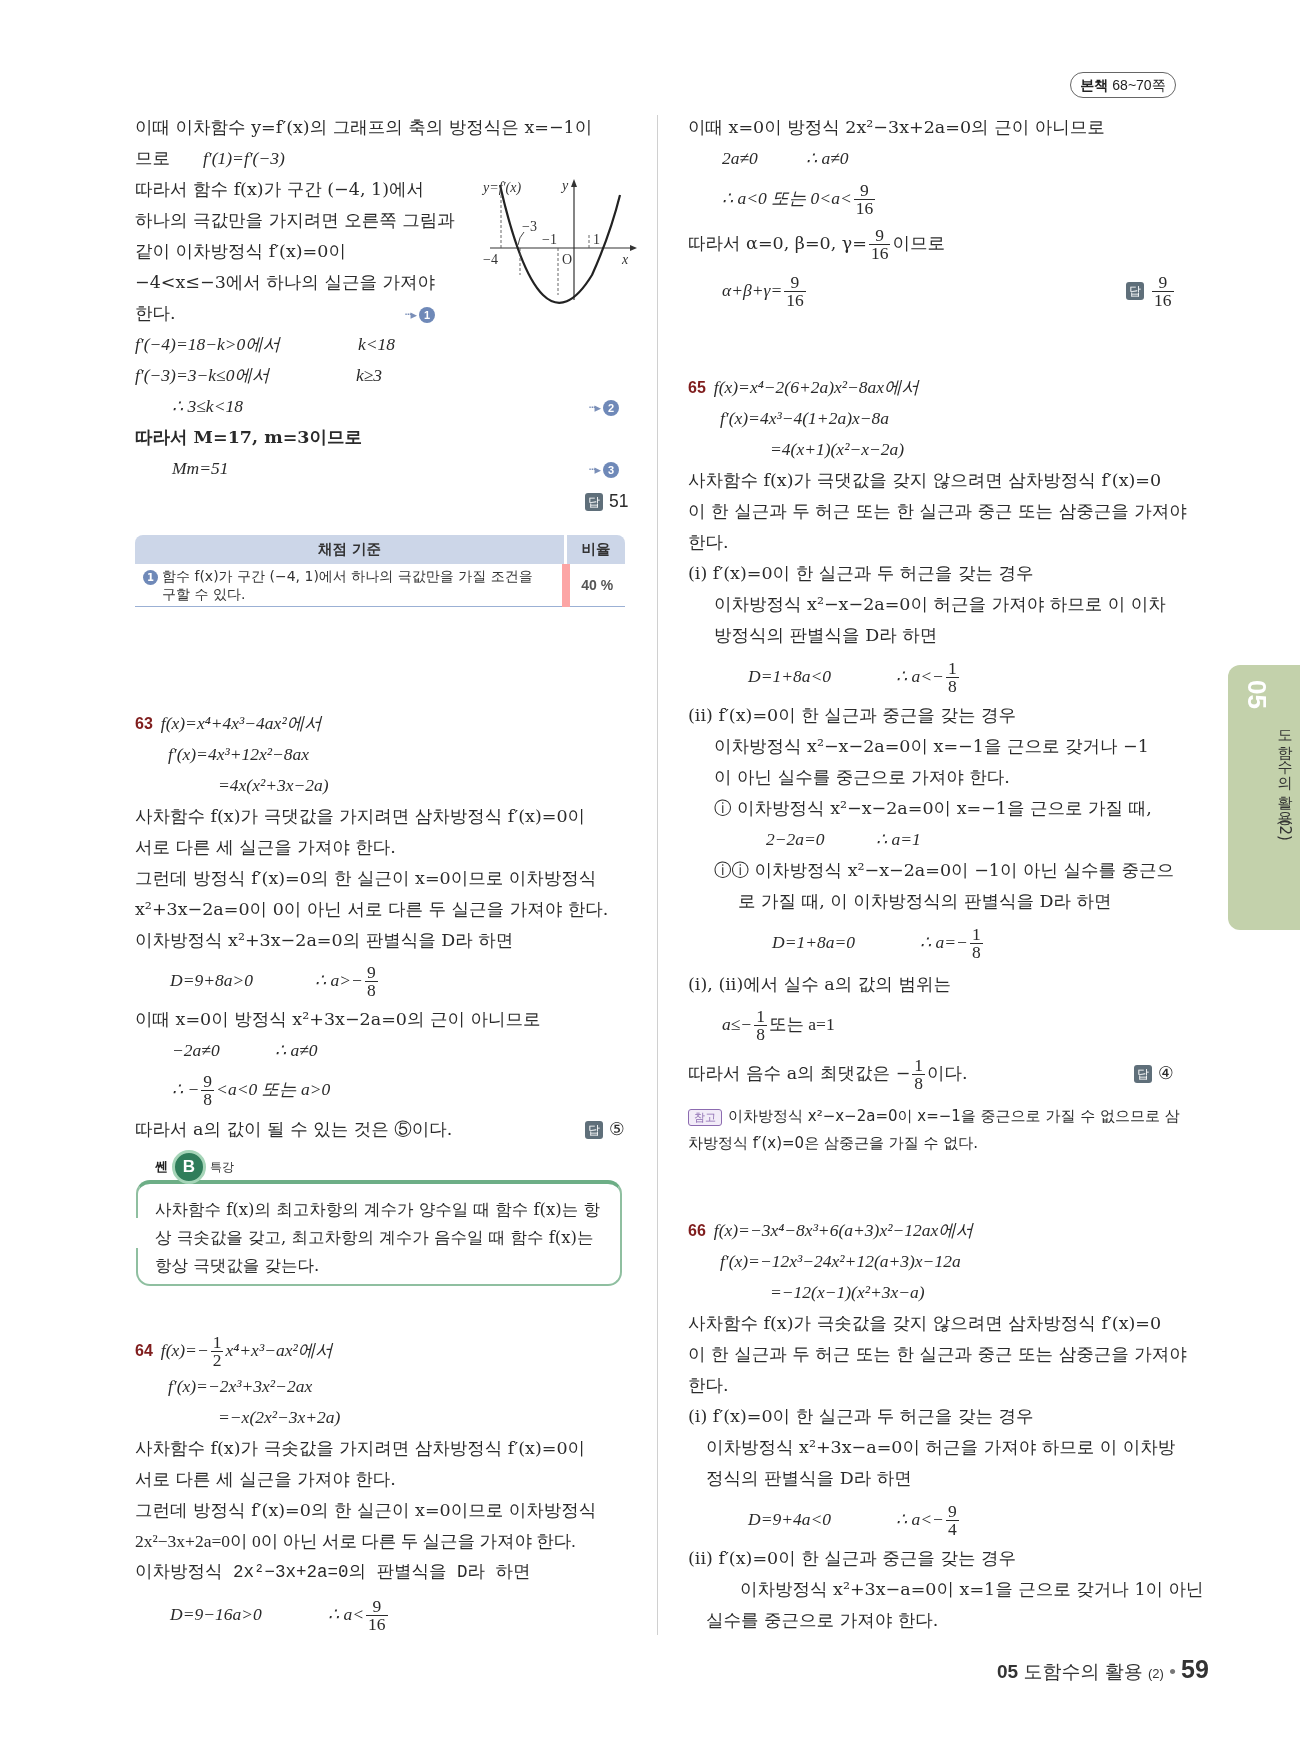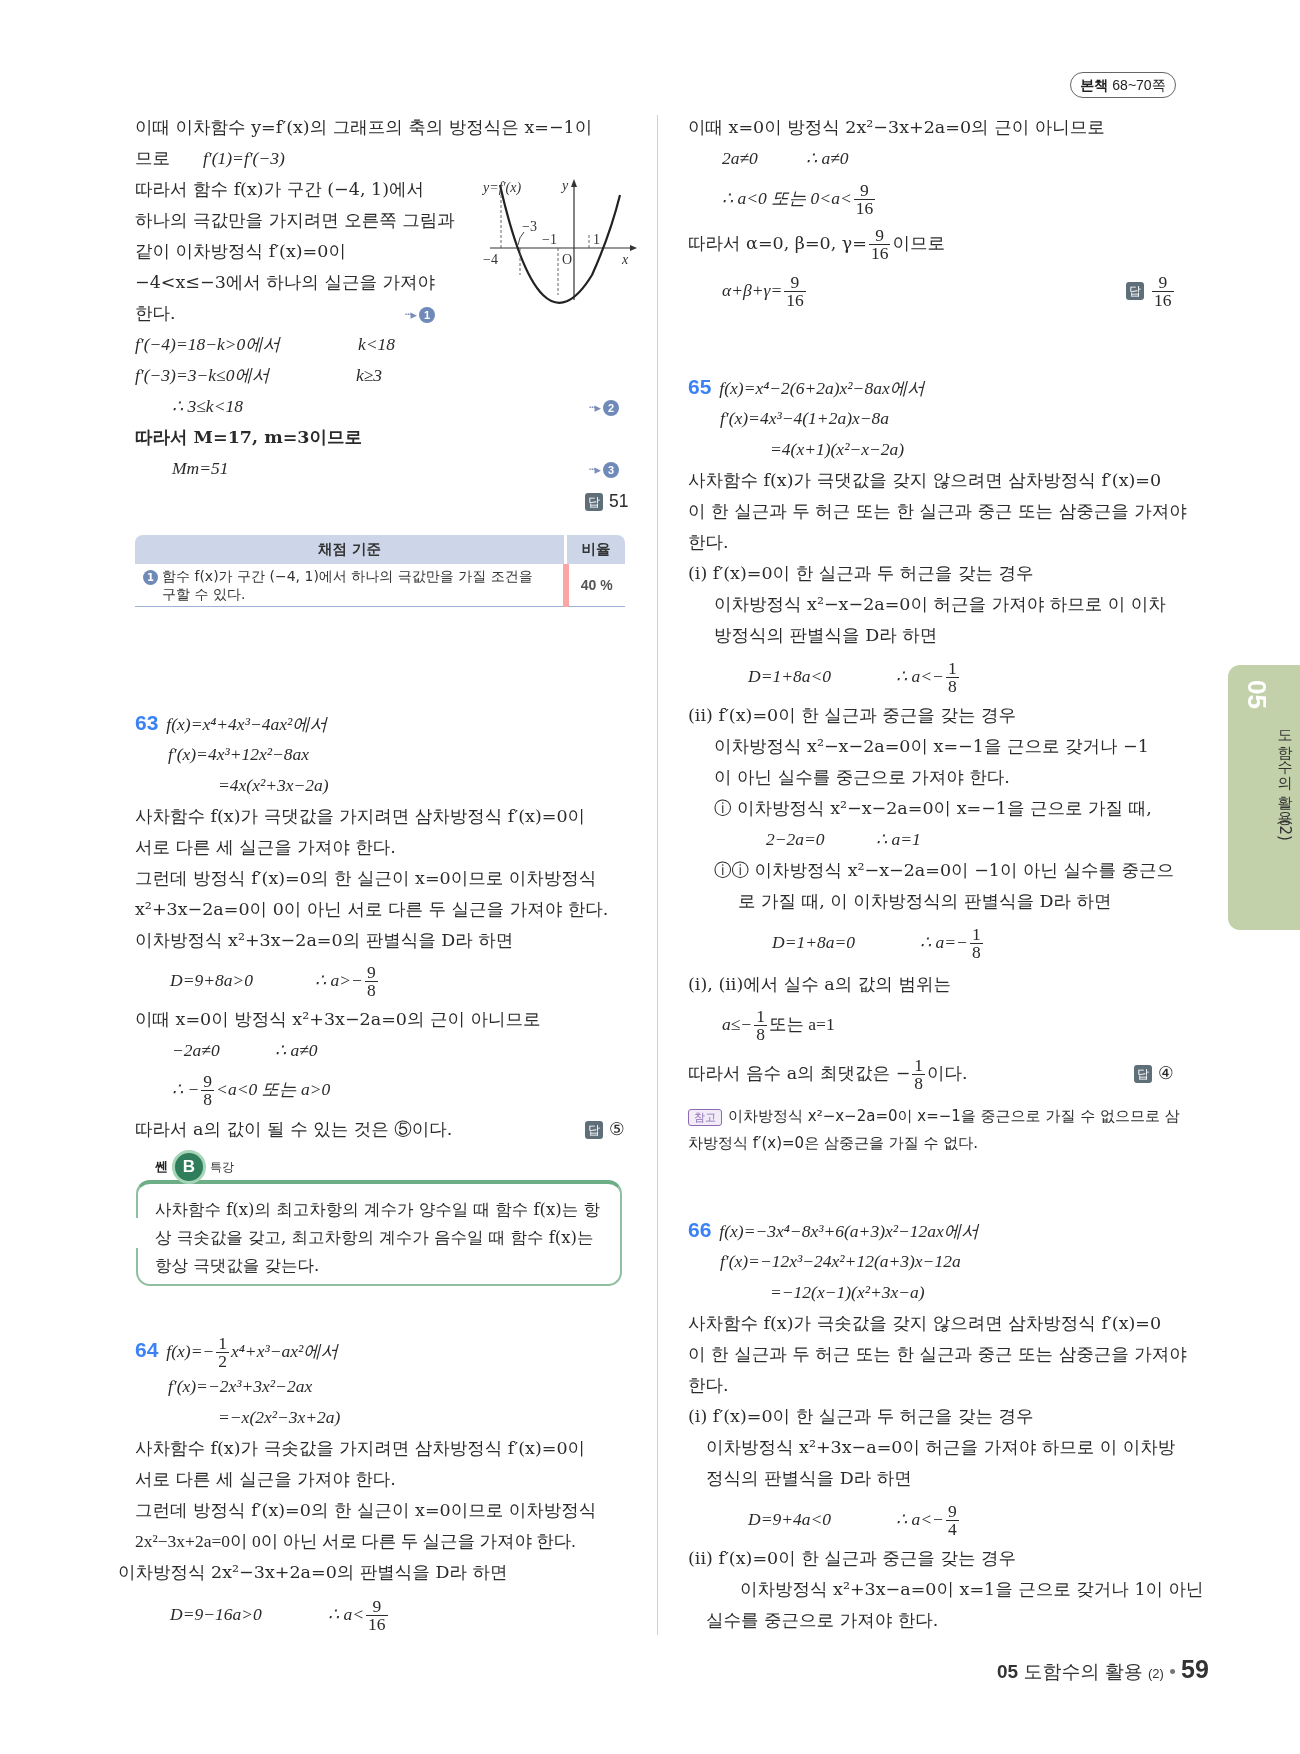--- a/index.html
+++ b/index.html
@@ -13,40 +13,40 @@
   .ref-pill {
     position:absolute; left:1070px; top:72px; width:106px; height:26px;
     border:1px solid #666; border-radius:14px; box-sizing:border-box;
     font-family:"Liberation Sans", sans-serif; font-size:14px; line-height:24px;
     text-align:center; color:#222;
   }
   .ref-pill b { font-weight:bold; margin-right:4px; }
 
   .col-divider { position:absolute; left:657px; top:115px; width:1px; height:1520px; background:#d0d0d0; }
 
-  .prob-num { font-family:"Liberation Sans", sans-serif; font-weight:bold; color:#3b82f6; font-size:21px; margin-right:8px; font-style:normal; }
+  .prob-num { font-family:"Liberation Sans", sans-serif; font-weight:bold; color:#7f1d1d; font-size:16px; margin-right:8px; font-style:normal; }
 
   .step { display:inline-block; width:16px; height:16px; border-radius:50%; background:#6f89b8; color:#fff;
           font-family:"Liberation Sans", sans-serif; font-size:11px; font-weight:bold; text-align:center; line-height:16px; vertical-align:middle; }
   .arrow { color:#7a8fb8; font-size:13px; letter-spacing:-2px; margin-right:4px; vertical-align:middle; font-family:"DejaVu Sans", sans-serif; }
 
   .ans { font-family:"Liberation Sans", sans-serif; }
   .ans-box { display:inline-block; width:18px; height:18px; background:#5f6f7a; color:#fff; border-radius:3px;
              font-size:12px; text-align:center; line-height:18px; vertical-align:middle; margin-right:6px; font-family:"DejaVu Sans", sans-serif; }
 
   .frac { display:inline-block; vertical-align:middle; text-align:center; line-height:17px; font-style:normal; margin:0 2px; }
   .frac span { display:block; padding:0 2px; }
   .frac .num { border-bottom:1px solid #2a2a2a; }
 
   table.grade { position:absolute; left:135px; top:535px; width:490px; border-collapse:collapse; font-family:"DejaVu Sans", sans-serif; font-size:14px; color:#333; }
   table.grade th { background:#ccd6e8; font-weight:bold; height:27px; font-size:14.5px; }
   table.grade th:first-child { border-top-left-radius:8px; border-right:3px solid #fff; }
   table.grade th:last-child { border-top-right-radius:8px; width:56px; }
   table.grade td { border-bottom:1px solid #9bb0d4; padding:3px 8px; }
-  table.grade td.pct { border-left:6px solid #fca5a5; text-align:center; font-weight:bold; color:#555; font-family:"Liberation Sans", sans-serif; }
+  table.grade td.pct { border-left:8px solid #fca5a5; text-align:center; font-weight:bold; color:#555; font-family:"Liberation Sans", sans-serif; }
   table.grade tr.last td { border-bottom:2px solid #9bb0d4; }
   .gnum { display:inline-block; width:15px; height:15px; border-radius:50%; background:#6f89b8; color:#fff; font-size:10px; text-align:center; line-height:15px; margin-right:4px; font-weight:bold; }
 
   .tip-box { position:absolute; left:136px; top:1180px; width:486px; height:106px; border:2px solid #8fbfa0; border-top:4px solid #6dae86;
              border-radius:14px; box-sizing:border-box; background:#fff; }
   .tip-box-cover { position:absolute; left:136px; top:1218px; width:4px; height:30px; background:#fff; }
   .tip-text { position:absolute; left:155px; font-size:16.5px; line-height:28px; white-space:nowrap; }
   .tip-logo { position:absolute; left:155px; top:1150px; height:34px; display:flex; align-items:center; }
   .tip-logo .ssen { font-family:"DejaVu Sans", sans-serif; font-weight:bold; font-size:13px; color:#222; }
   .tip-logo .b { width:28px; height:28px; border-radius:50%; background:#2f7d5a; color:#fff; border:3px solid #a6d5b8;
@@ -161,21 +161,21 @@
 <div class="tip-text" style="top:1252px;">항상 극댓값을 갖는다.</div>
 
 <div>
   <div class="ln" style="left:135px;top:1332px;line-height:36px;"><span class="prob-num">64</span><span class="m">f(x)=−</span><span class="frac m"><span class="num">1</span><span>2</span></span><span class="m">x⁴+x³−ax²에서</span></div>
   <div class="ln m" style="left:168px;top:1374px;">f′(x)=−2x³+3x²−2ax</div>
   <div class="ln m" style="left:218px;top:1405px;">=−x(2x²−3x+2a)</div>
   <div class="ln" style="left:135px;top:1436px;">사차함수 f(x)가 극솟값을 가지려면 삼차방정식 f′(x)=0이</div>
   <div class="ln" style="left:135px;top:1467px;">서로 다른 세 실근을 가져야 한다.</div>
   <div class="ln" style="left:135px;top:1498px;">그런데 방정식 f′(x)=0의 한 실근이 x=0이므로 이차방정식</div>
   <div class="ln" style="left:135px;top:1529px;font-family:Liberation Serif, serif;">2x²−3x+2a=0이 0이 아닌 서로 다른 두 실근을 가져야 한다.</div>
-  <div class="ln" style="left:118px;top:1560px;">이차방정식 2x²−3x+2a=0의 판별식을 D라 하면</div>
+  <div class="ln" style="left:135px;top:1560px;font-family:Liberation Mono, monospace;">이차방정식 2x²−3x+2a=0의 판별식을 D라 하면</div>
   <div class="ln m" style="left:170px;top:1602px;">D=9−16a&gt;0</div>
   <div class="ln m" style="left:328px;top:1596px;line-height:36px;"><span>∴ a&lt;</span><span class="frac"><span class="num">9</span><span>16</span></span></div>
 </div>
 
 <div>
   <div class="ln" style="left:688px;top:115px;">이때 x=0이 방정식 2x²−3x+2a=0의 근이 아니므로</div>
   <div class="ln m" style="left:722px;top:146px;">2a≠0</div>
   <div class="ln m" style="left:806px;top:146px;">∴ a≠0</div>
   <div class="ln m" style="left:722px;top:180px;line-height:36px;"><span>∴ a&lt;0 또는 0&lt;a&lt;</span><span class="frac"><span class="num">9</span><span>16</span></span></div>
   <div class="ln" style="left:688px;top:225px;line-height:36px;"><span>따라서 α=0,  β=0,  γ=</span><span class="frac m"><span class="num">9</span><span>16</span></span><span>이므로</span></div>

